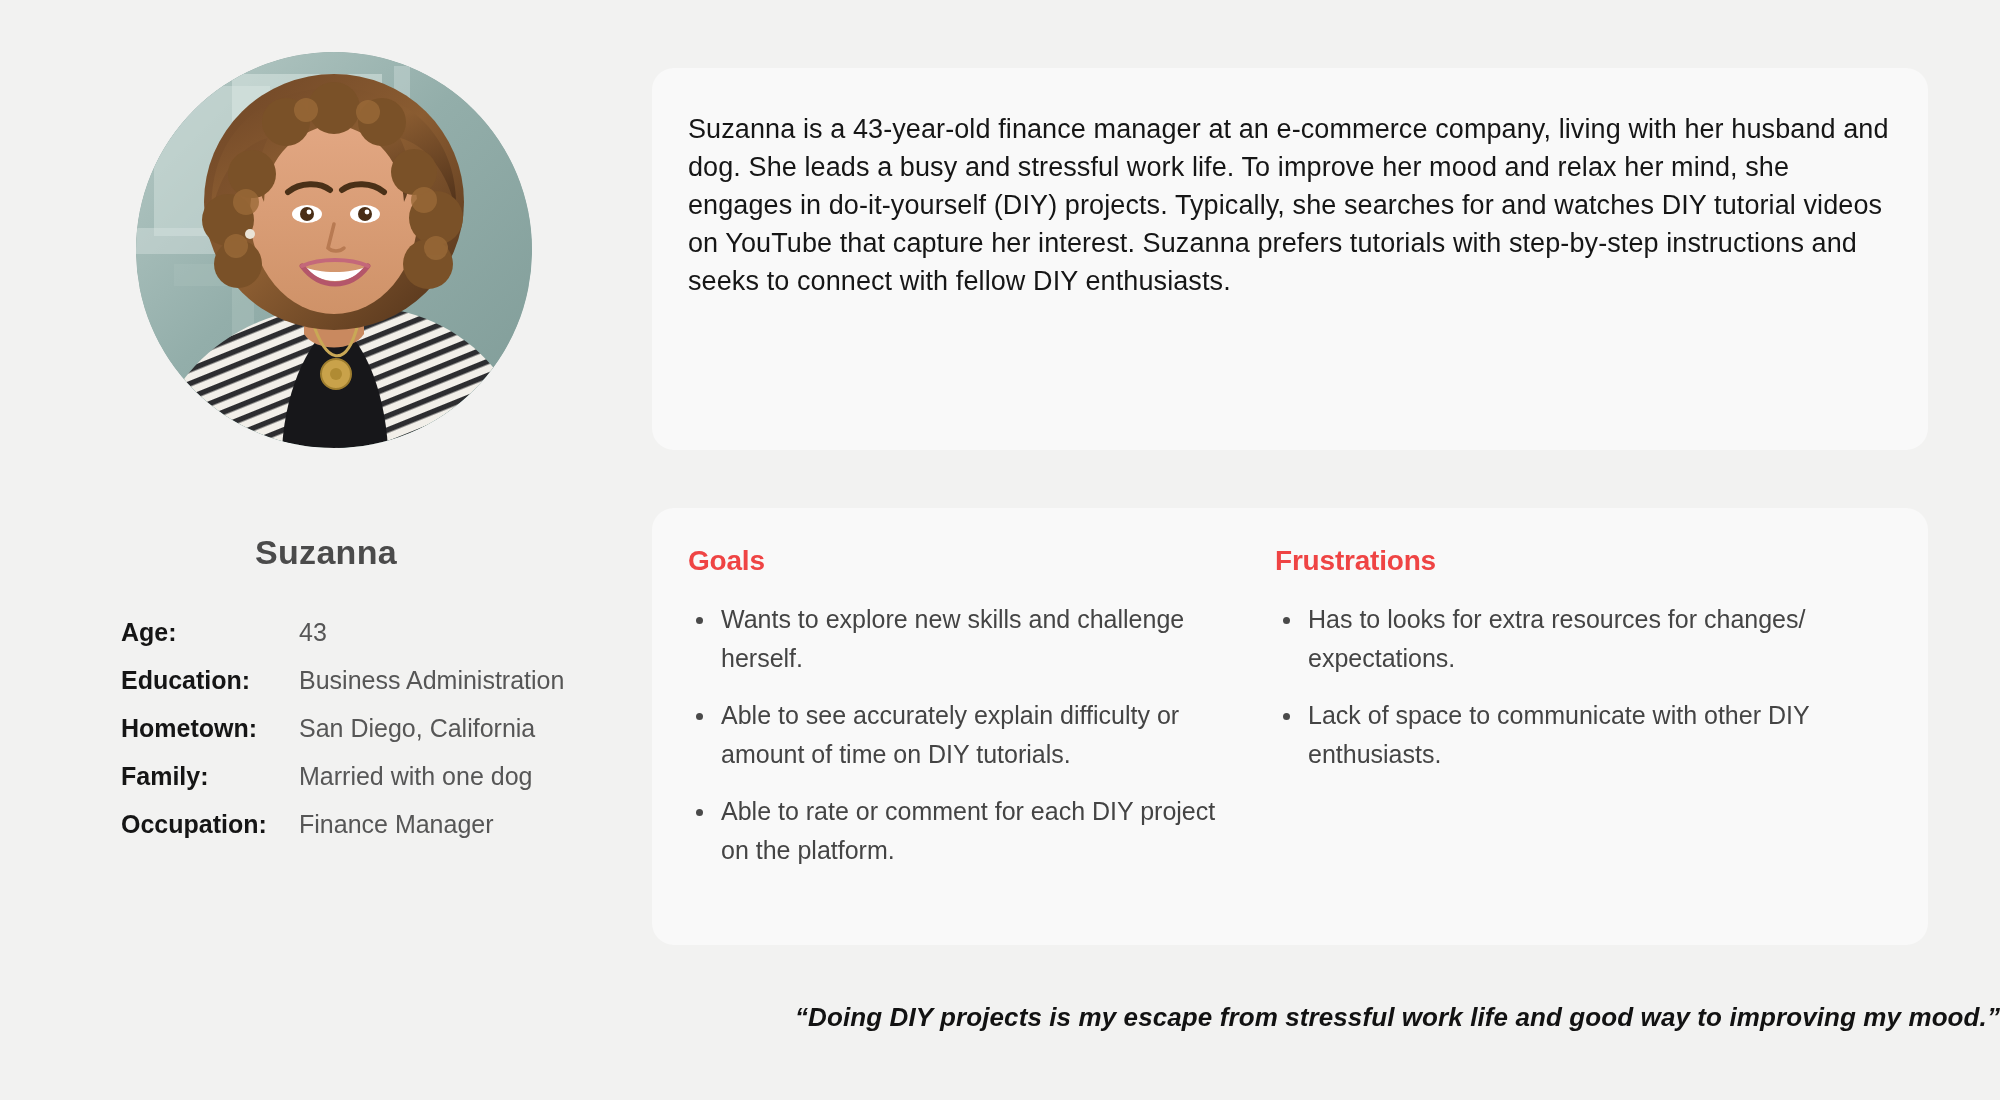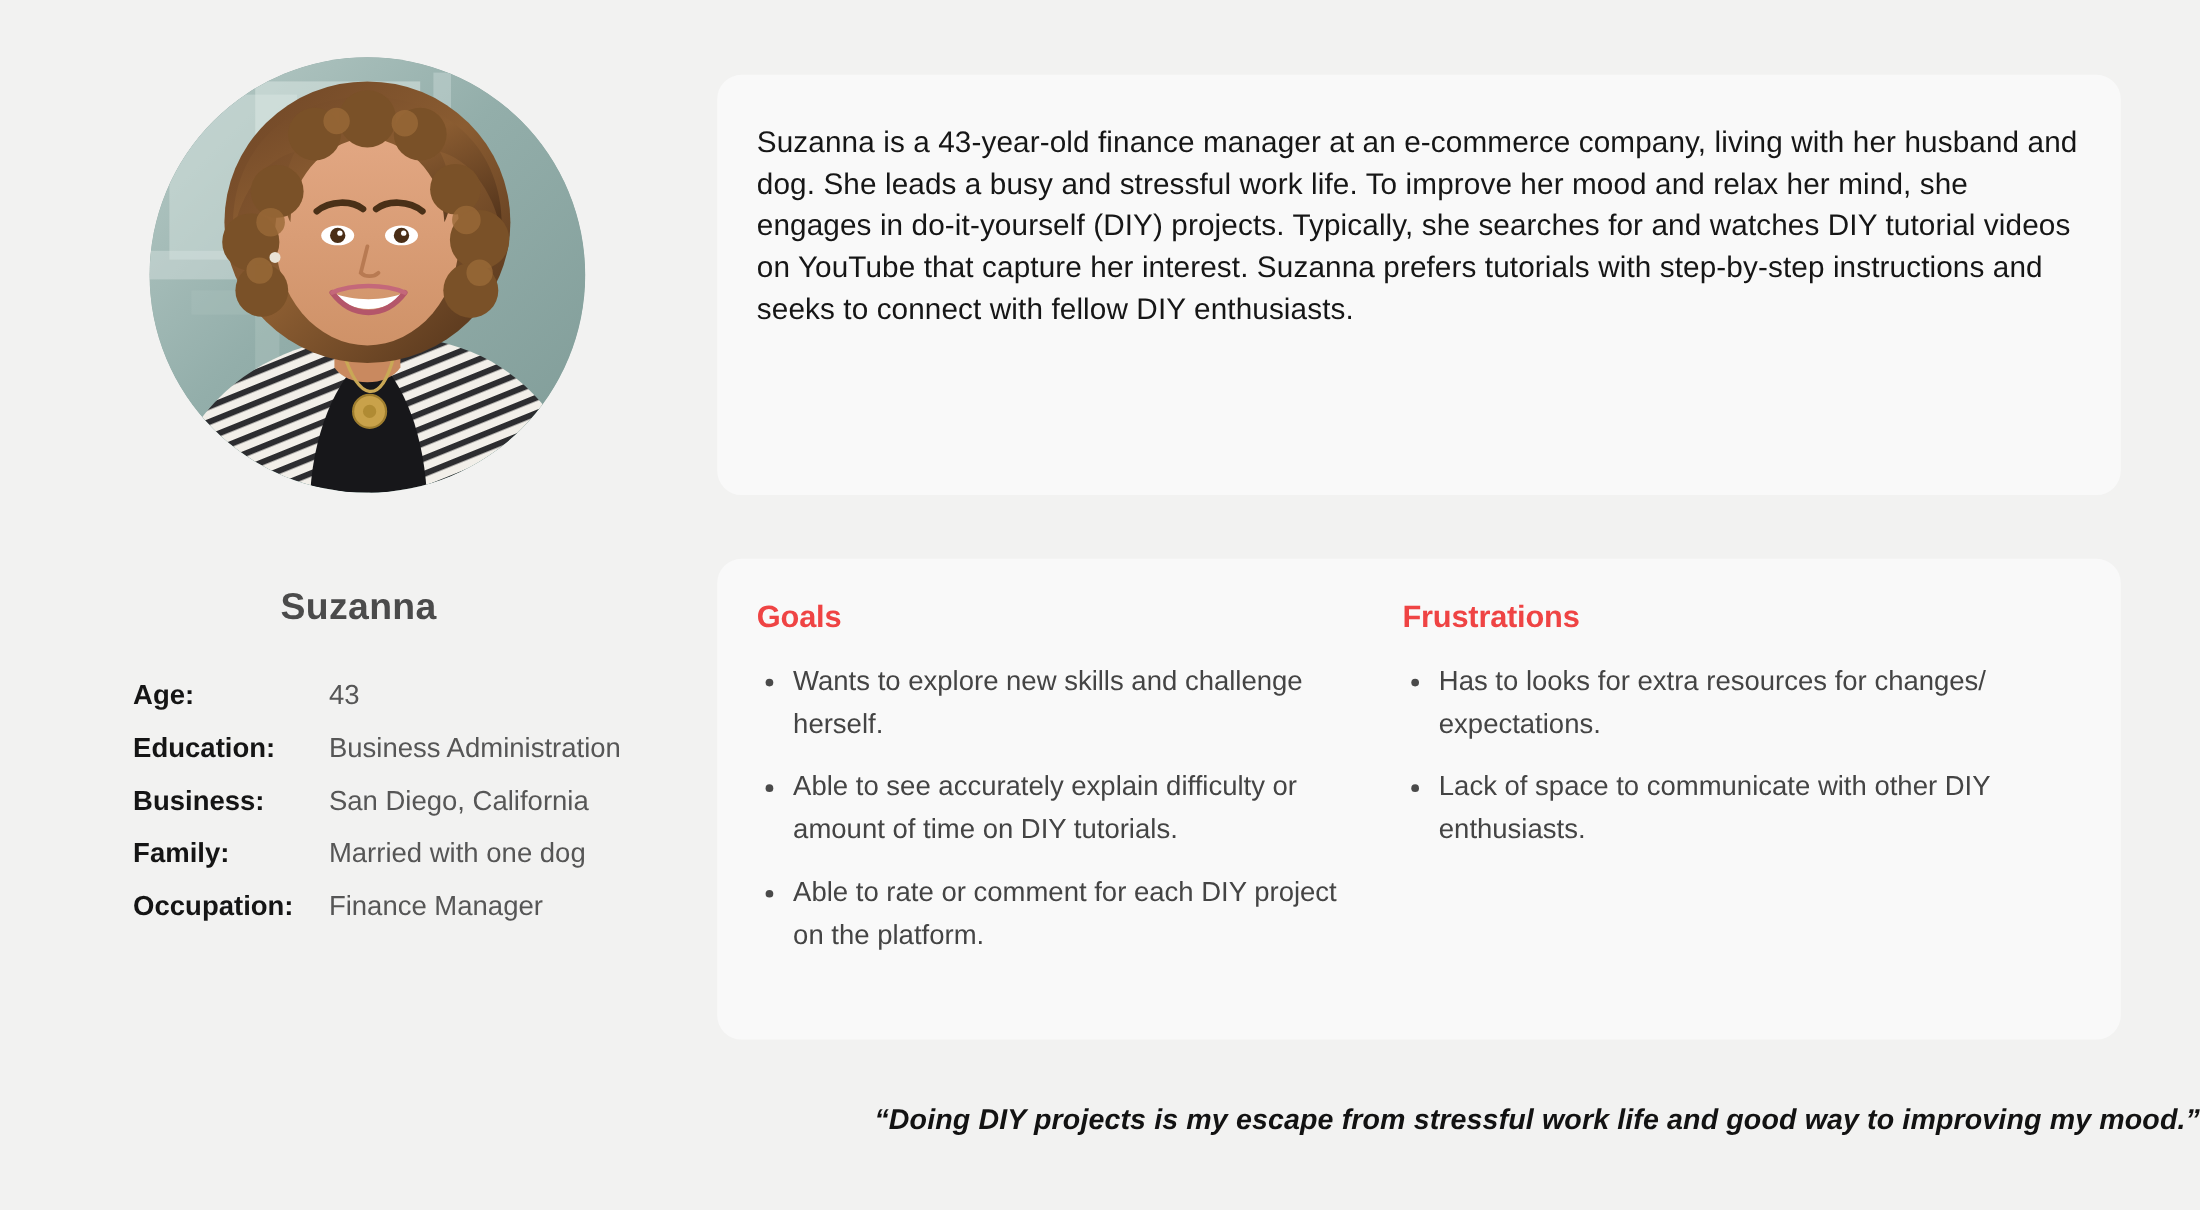--- a/index.html
+++ b/index.html
@@ -273,21 +273,21 @@
     <div class="attr-list">
       <div class="attr-row">
         <div class="attr-label">Age:</div>
         <div class="attr-value">43</div>
       </div>
       <div class="attr-row">
         <div class="attr-label">Education:</div>
         <div class="attr-value">Business Administration</div>
       </div>
       <div class="attr-row">
-        <div class="attr-label">Business:</div>
+        <div class="attr-label">Hometown:</div>
         <div class="attr-value">San Diego, California</div>
       </div>
       <div class="attr-row">
         <div class="attr-label">Family:</div>
         <div class="attr-value">Married with one dog</div>
       </div>
       <div class="attr-row">
         <div class="attr-label">Occupation:</div>
         <div class="attr-value">Finance Manager</div>
       </div>

